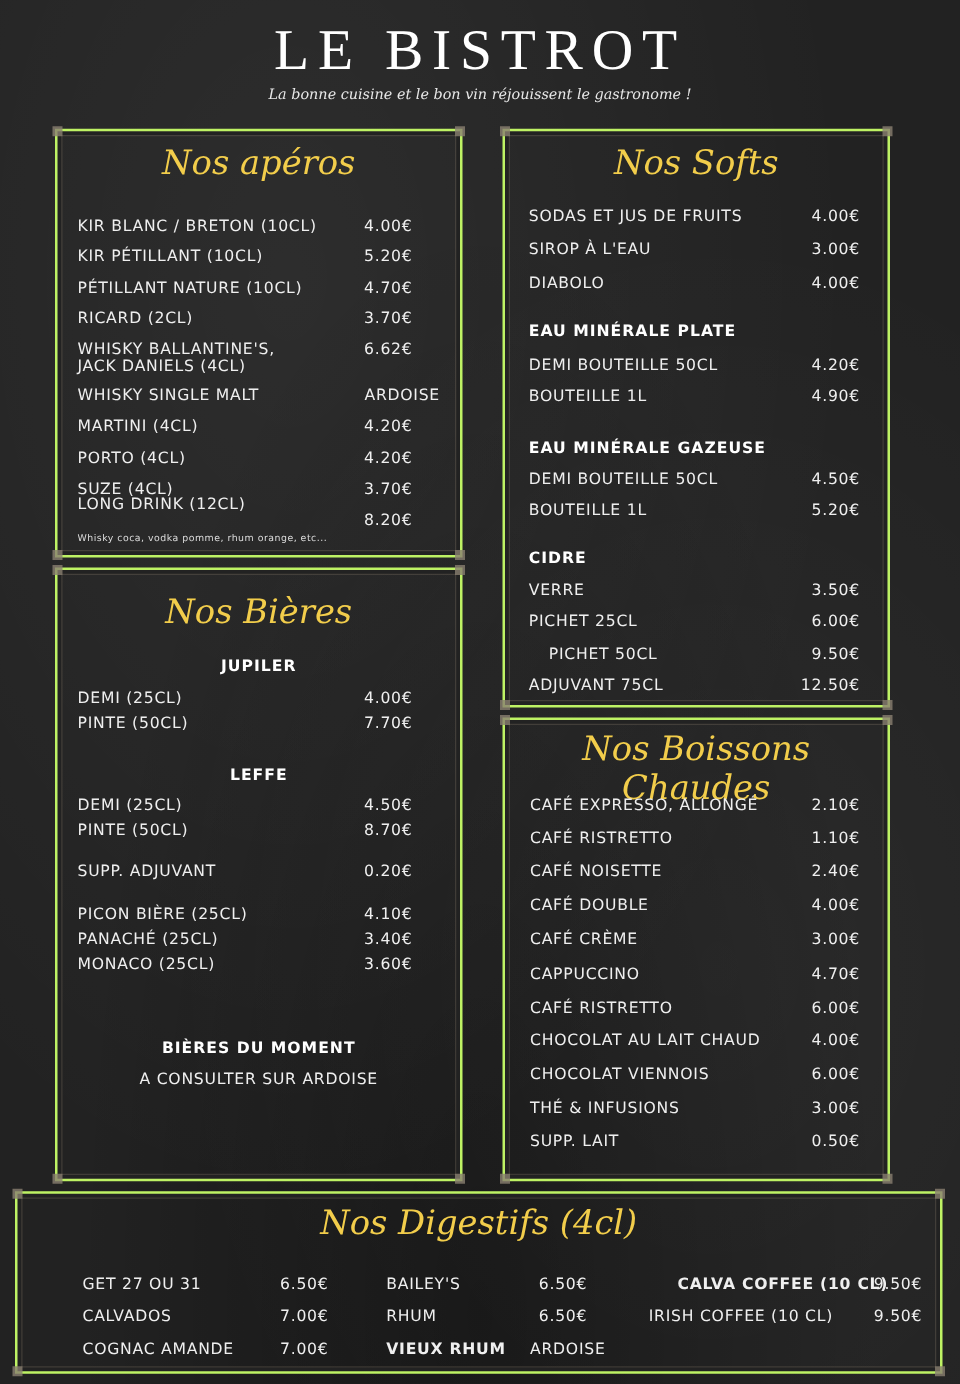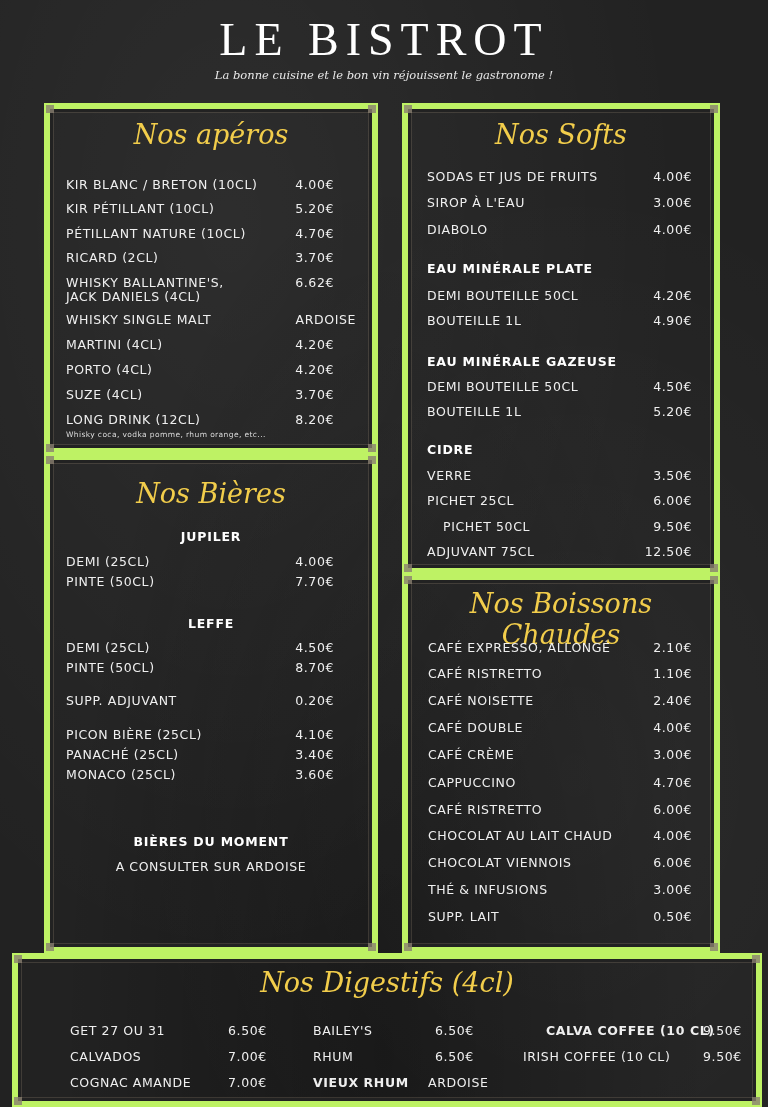--- a/index.html
+++ b/index.html
@@ -16,21 +16,21 @@
   .title {
     position:absolute; left:0; width:768px; top:12px; text-align:center;
     font-family:"Liberation Serif", serif; font-size:46px; letter-spacing:7px; color:#ffffff;
     line-height:56px;
   }
   .tagline {
     position:absolute; left:0; width:768px; top:68px; text-align:center;
     font-family:"DejaVu Serif", serif; font-style:italic; font-size:11.5px; color:#e8e8e8;
   }
   .box {
-    position:absolute; border:6px solid #bef264;
+    position:absolute; border:2px solid #bef264;
     box-shadow: inset 0 0 0 3px #222, inset 0 0 0 4px rgba(120,110,95,0.35);
   }
   .box .corner { position:absolute; width:8px; height:8px; background:#8a8070; opacity:.8; }
   .box .c-tl{left:-4px; top:-4px;} .box .c-tr{right:-4px; top:-4px;}
   .box .c-bl{left:-4px; bottom:-4px;} .box .c-br{right:-4px; bottom:-4px;}
   .sec-title {
     position:absolute; left:0; right:0; text-align:center;
     font-family:"DejaVu Serif", serif; font-style:italic; color:#f2cd4b; font-size:27px;
   }
   .row { position:absolute; font-size:12.5px; letter-spacing:0.6px; color:#efefef; white-space:nowrap; }
@@ -63,21 +63,21 @@
   <div class="row" style="left:16px; top:180px;">JACK  DANIELS (4CL)</div>
   <div class="price" style="right:38px; top:166px;">6.62€</div>
   <div class="row" style="left:16px; top:203px;">WHISKY SINGLE MALT</div>
   <div class="price" style="right:16px; top:203px;">ARDOISE</div>
   <div class="row" style="left:16px; top:228px;">MARTINI (4CL)</div>
   <div class="price" style="right:38px; top:228px;">4.20€</div>
   <div class="row" style="left:16px; top:253px;">PORTO (4CL)</div>
   <div class="price" style="right:38px; top:253px;">4.20€</div>
   <div class="row" style="left:16px; top:278px;">SUZE (4CL)</div>
   <div class="price" style="right:38px; top:278px;">3.70€</div>
-  <div class="row" style="left:16px; top:303px;">LONG DRINK (12CL)</div>
+  <div class="row" style="left:16px; top:290px;">LONG DRINK (12CL)</div>
   <div class="price" style="right:38px; top:303px;">8.20€</div>
   <div class="note" style="left:16px; top:321px;">Whisky coca, vodka pomme, rhum orange, etc...</div>
 </div>
 
 <div class="box" style="left:44px; top:454px; width:322px; height:487px;">
   <span class="corner c-tl"></span>
     <span class="corner c-tr"></span>
   <span class="corner c-bl"></span>
     <span class="corner c-br"></span>
   <div class="sec-title" style="top:18px;">Nos Bières</div>

